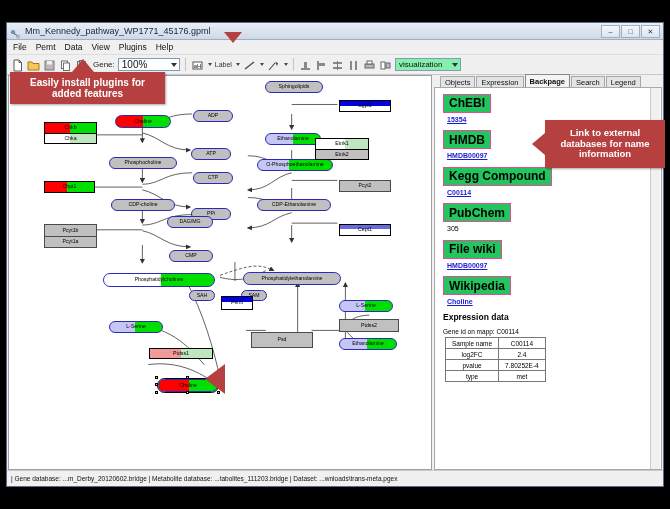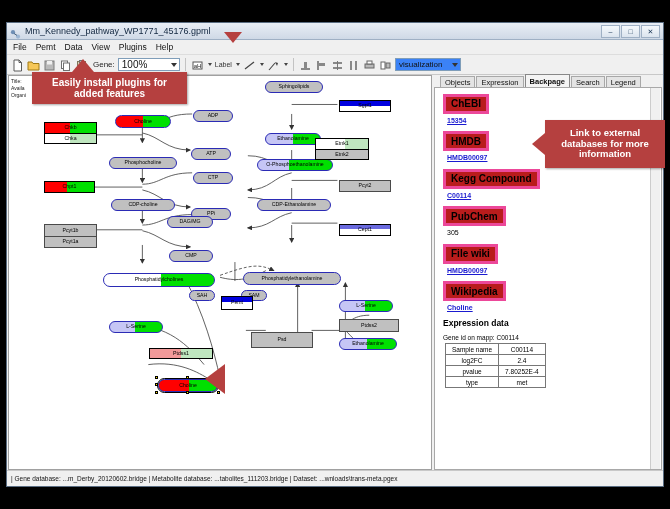--- a/index.html
+++ b/index.html
@@ -26,21 +26,21 @@
   .tb-ico{width:13px;height:13px;display:inline-block;position:relative;}
   .tb-sep{width:1px;height:13px;background:#c3c3c3;margin:0 2px;}
   .zoom-label{font-size:8px;color:#222;margin-left:2px;}
   .zoom-combo{width:62px;height:13px;border:1px solid #7f9db9;background:#fff;font-size:10px;
               display:flex;align-items:center;padding-left:3px;box-sizing:border-box;position:relative;color:#111;}
   .zoom-arrow{position:absolute;right:2px;top:4px;width:0;height:0;border-left:3px solid transparent;
               border-right:3px solid transparent;border-top:4px solid #333;}
   .tb-small{font-size:7px;color:#333;}
   .tb-caret{width:0;height:0;border-left:2.5px solid transparent;border-right:2.5px solid transparent;
             border-top:3.5px solid #444;display:inline-block;margin-left:1px;}
-  .vis-combo{width:66px;height:13px;border:1px solid #7f9db9;background:#3b82f6;font-size:8px;
+  .vis-combo{width:66px;height:13px;border:1px solid #7f9db9;background:#86efac;font-size:8px;
              display:flex;align-items:center;padding-left:3px;box-sizing:border-box;position:relative;color:#111;}
 
   .body-area{position:absolute;left:0;top:51px;right:0;bottom:16px;display:flex;}
 
   
   .canvas-wrap{position:relative;width:424px;background:#fff;border:1px solid #a0a0a0;margin:1px 0 0 1px;
                box-sizing:border-box;overflow:hidden;}
   .canvas{position:absolute;inset:0;background:#fff;}
   .info-labels{position:absolute;left:2px;top:2px;font-size:5px;line-height:7px;color:#222;}
 
@@ -55,21 +55,21 @@
   svg.curves{position:absolute;inset:0;width:100%;height:100%;overflow:visible;}
 
   
   .side{flex:1;display:flex;flex-direction:column;margin:1px 1px 0 2px;}
   .tabs{display:flex;align-items:flex-end;height:13px;gap:1px;padding-left:6px;}
   .tab{font-size:7.5px;padding:1px 4px;border:1px solid #a8a8a8;border-bottom:none;background:#e4e4e4;
        color:#111;box-sizing:border-box;}
   .tab.active{background:#f4f4f4;font-weight:bold;padding:2px 4px;border-color:#888;}
   .tab-body{flex:1;background:#fff;border:1px solid #a8a8a8;margin-top:-1px;overflow:hidden;position:relative;
             padding:5px 6px 0 8px;}
-  .db-head{display:inline-block;border:3px solid #ec4899;background:#b91c1c;font-size:10px;font-weight:bold;
+  .db-head{display:inline-block;border:1px solid #ec4899;background:#22c55e;font-size:12px;font-weight:bold;
            padding:1.5px 5px;color:#000;margin-bottom:3px;}
   .db-link{font-size:7px;color:#1a1ad0;text-decoration:underline;font-weight:bold;display:block;margin:0 0 7px 4px;}
   .db-plain{font-size:7px;color:#000;display:block;margin:0 0 7px 4px;}
   .expr-title{font-size:8.5px;font-weight:bold;color:#000;margin:2px 0 6px 0;}
   .gene-id{font-size:6.5px;color:#000;margin-bottom:2px;}
   table.expr{border-collapse:collapse;margin-left:2px;}
   table.expr td{border:1px solid #777;font-size:6.5px;text-align:center;padding:1.5px 6px;color:#000;}
 
   .vscroll{position:absolute;right:1px;top:0;bottom:0;width:9px;background:#f0f0f0;border-left:1px solid #ccc;}
 
@@ -449,22 +449,22 @@
       </div>
     </div>
 
     <div class="statusbar">
       <span class="status-text">| Gene database: ...m_Derby_20120602.bridge | Metabolite database: ...tabolites_111203.bridge | Dataset: ...wnloads\trans-meta.pgex</span>
     </div>
   </div>
 
   <div class="arrow-down" style="left:224px;top:32px;"></div>
 
-  <div class="callout" style="left:32px;top:72px;width:155px;height:32px;font-size:10px;padding:0 16px;">Easily install plugins for added features</div>
+  <div class="callout" style="left:10px;top:72px;width:155px;height:32px;font-size:10px;padding:0 16px;">Easily install plugins for added features</div>
   <div class="arrow-up" style="left:72px;top:59px;"></div>
 
-  <div class="callout" style="left:545px;top:120px;width:120px;height:48px;font-size:9.5px;padding:0 5px;">Link  to external databases  for more information</div>
+  <div class="callout" style="left:545px;top:120px;width:120px;height:48px;font-size:9.5px;padding:0 5px;">Link  to external databases  for name information</div>
   <div class="arrow-left" style="left:532px;top:133px;"></div>
 
   <div class="arrow-left" style="left:205px;top:364px;border-top-width:15px;border-bottom-width:15px;border-right-width:20px;"></div>
 
 
 </div>
 
 </body></html>

